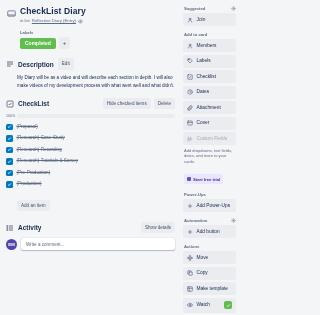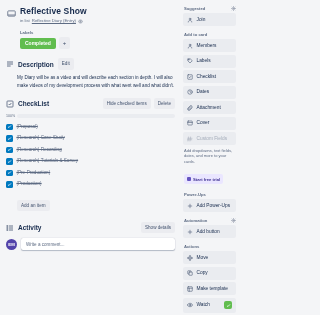--- a/index.html
+++ b/index.html
@@ -111,21 +111,21 @@
   <div class="main">
 
     <div class="hdr">
       <span class="hdr-icon">
         <svg viewBox="0 0 24 24" width="9" height="9" fill="none" stroke="currentColor" stroke-width="2.4">
           <rect x="2" y="5" width="20" height="14" rx="2"></rect>
             <line x1="2" y1="16" x2="22" y2="16"></line>
         </svg>
       </span>
       <div class="hdr-body">
-        <div class="card-title">Reflective Show</div>
+        <div class="card-title">CheckList Diary</div>
         <div class="subtitle">
           <span>in list</span>
           <u>Reflective Diary (Entry)</u>
           <span class="eye">
             <svg viewBox="0 0 24 24" width="5" height="5" fill="none" stroke="#6b778c" stroke-width="3">
               <path d="M1 12s4-7 11-7 11 7 11 7-4 7-11 7S1 12 1 12z"></path>
                 <circle cx="12" cy="12" r="3"></circle>
             </svg>
           </span>
         </div>

